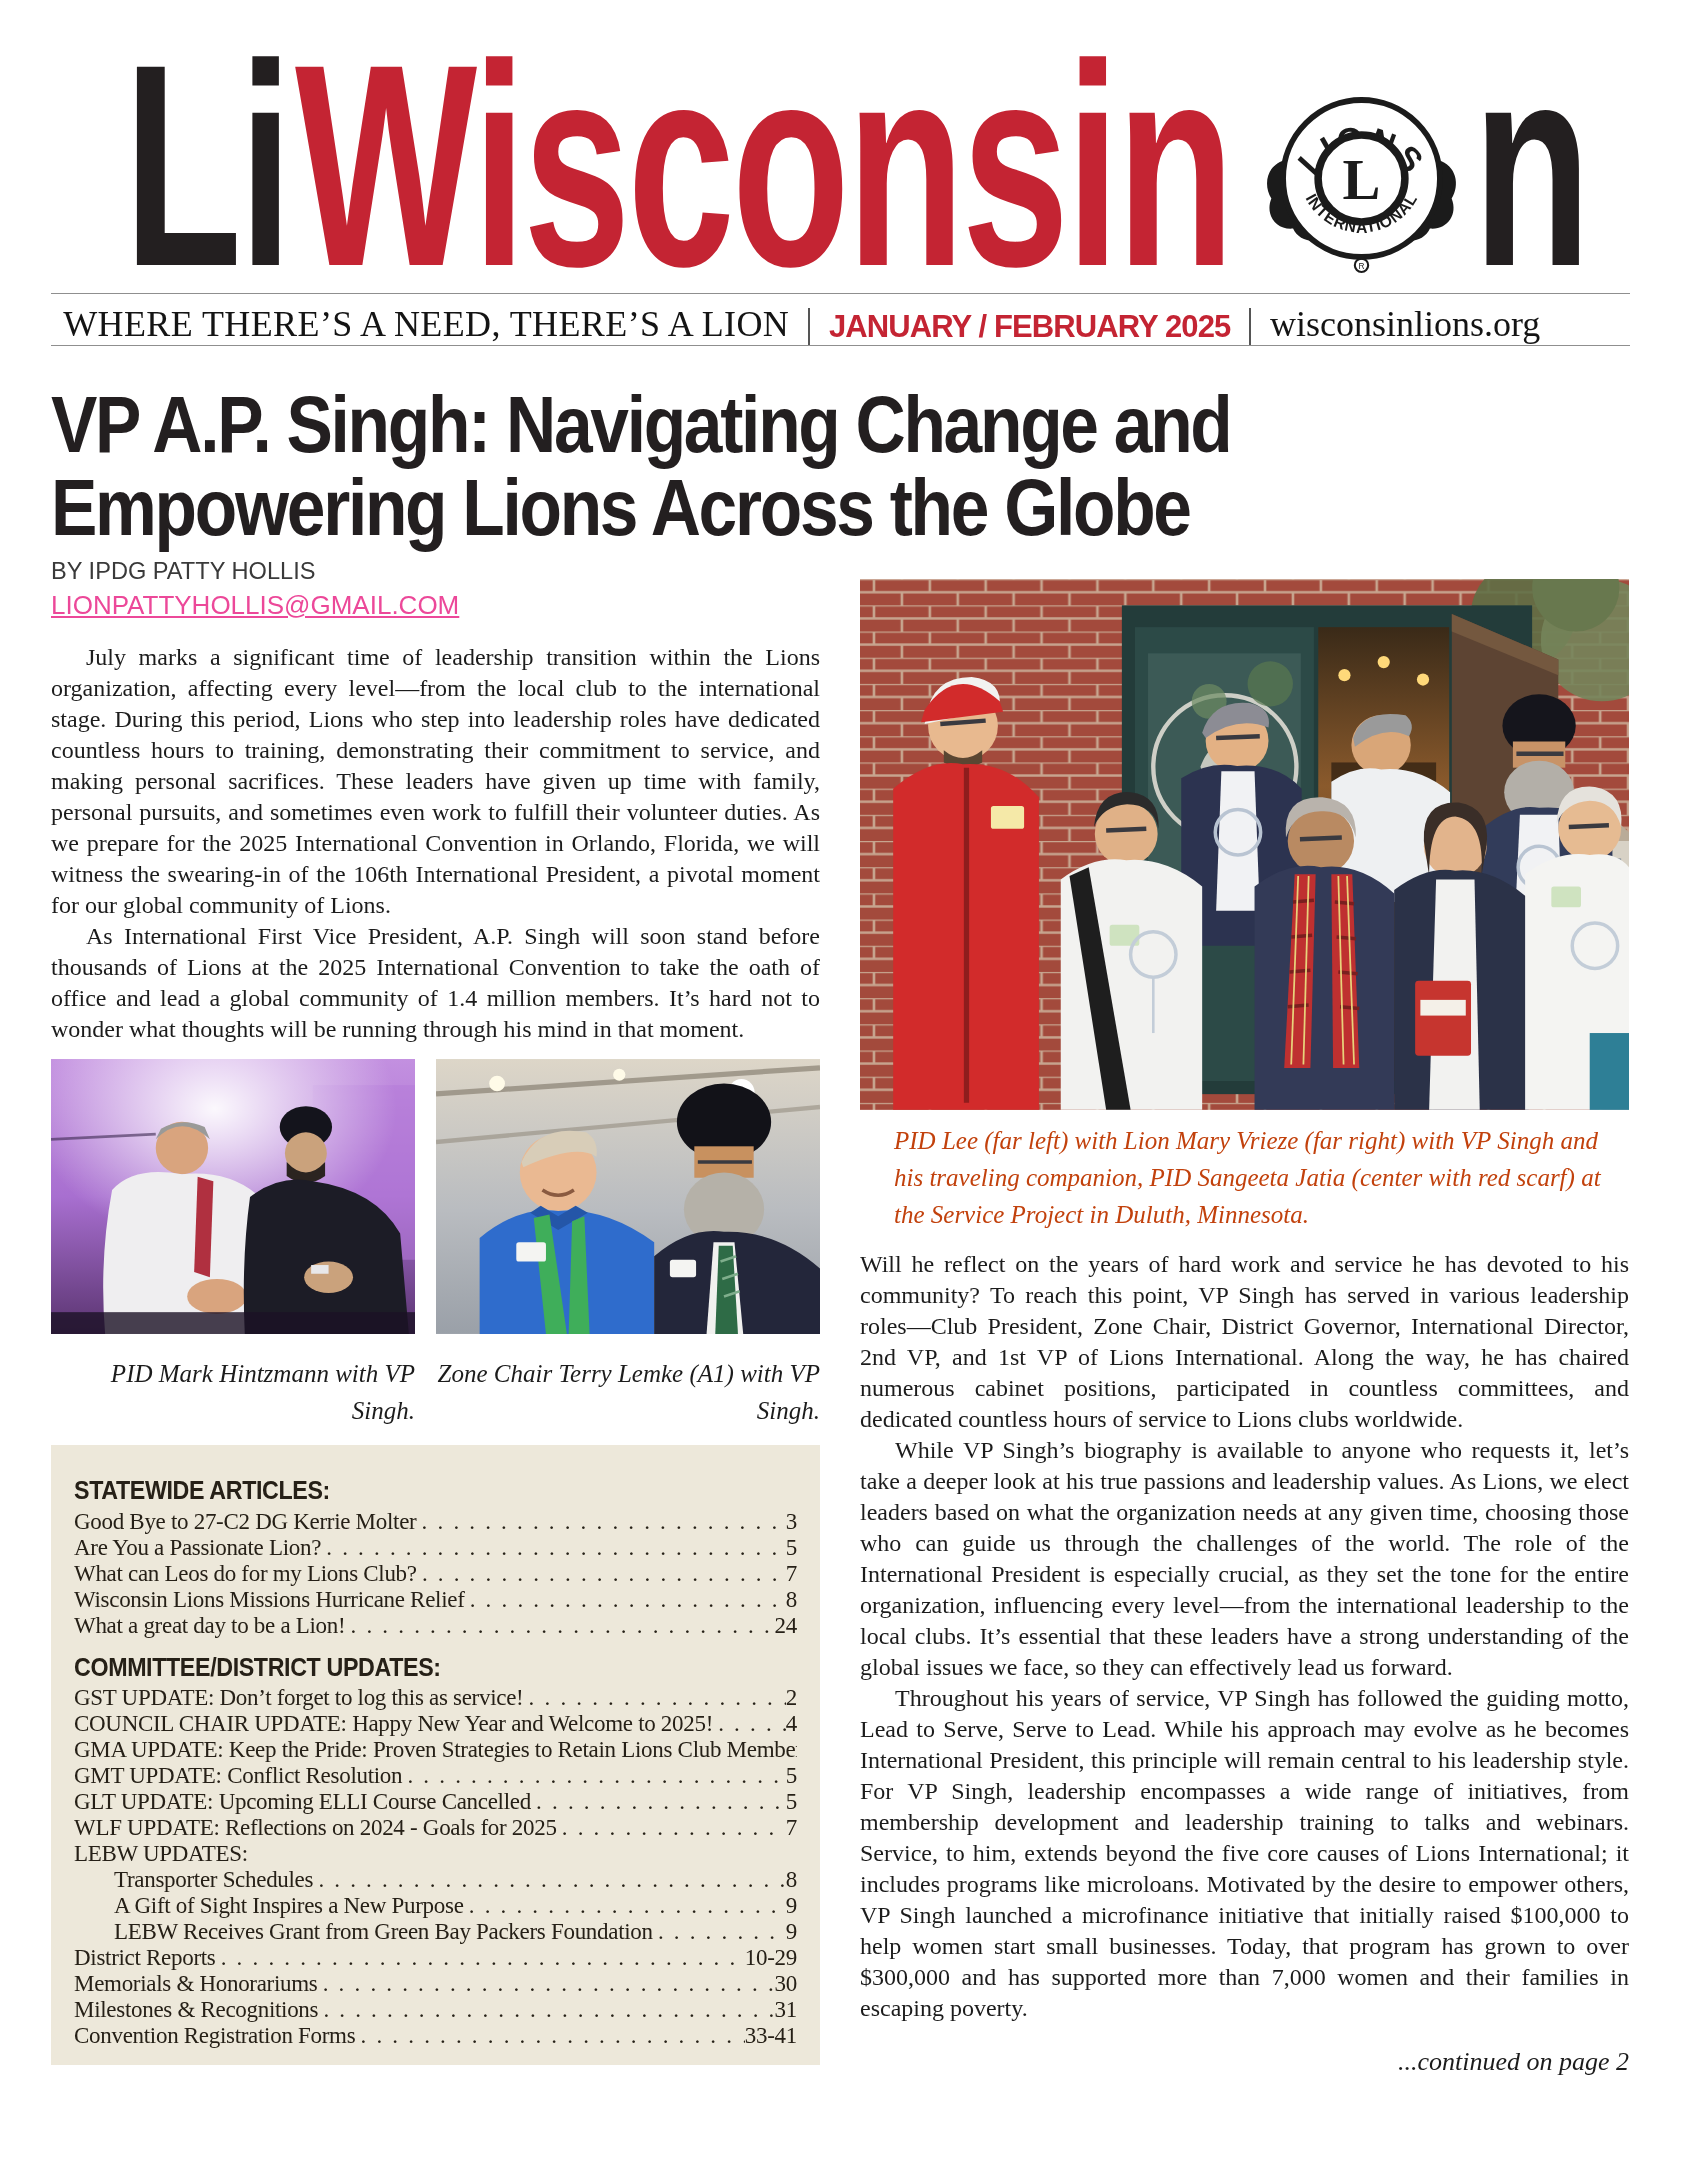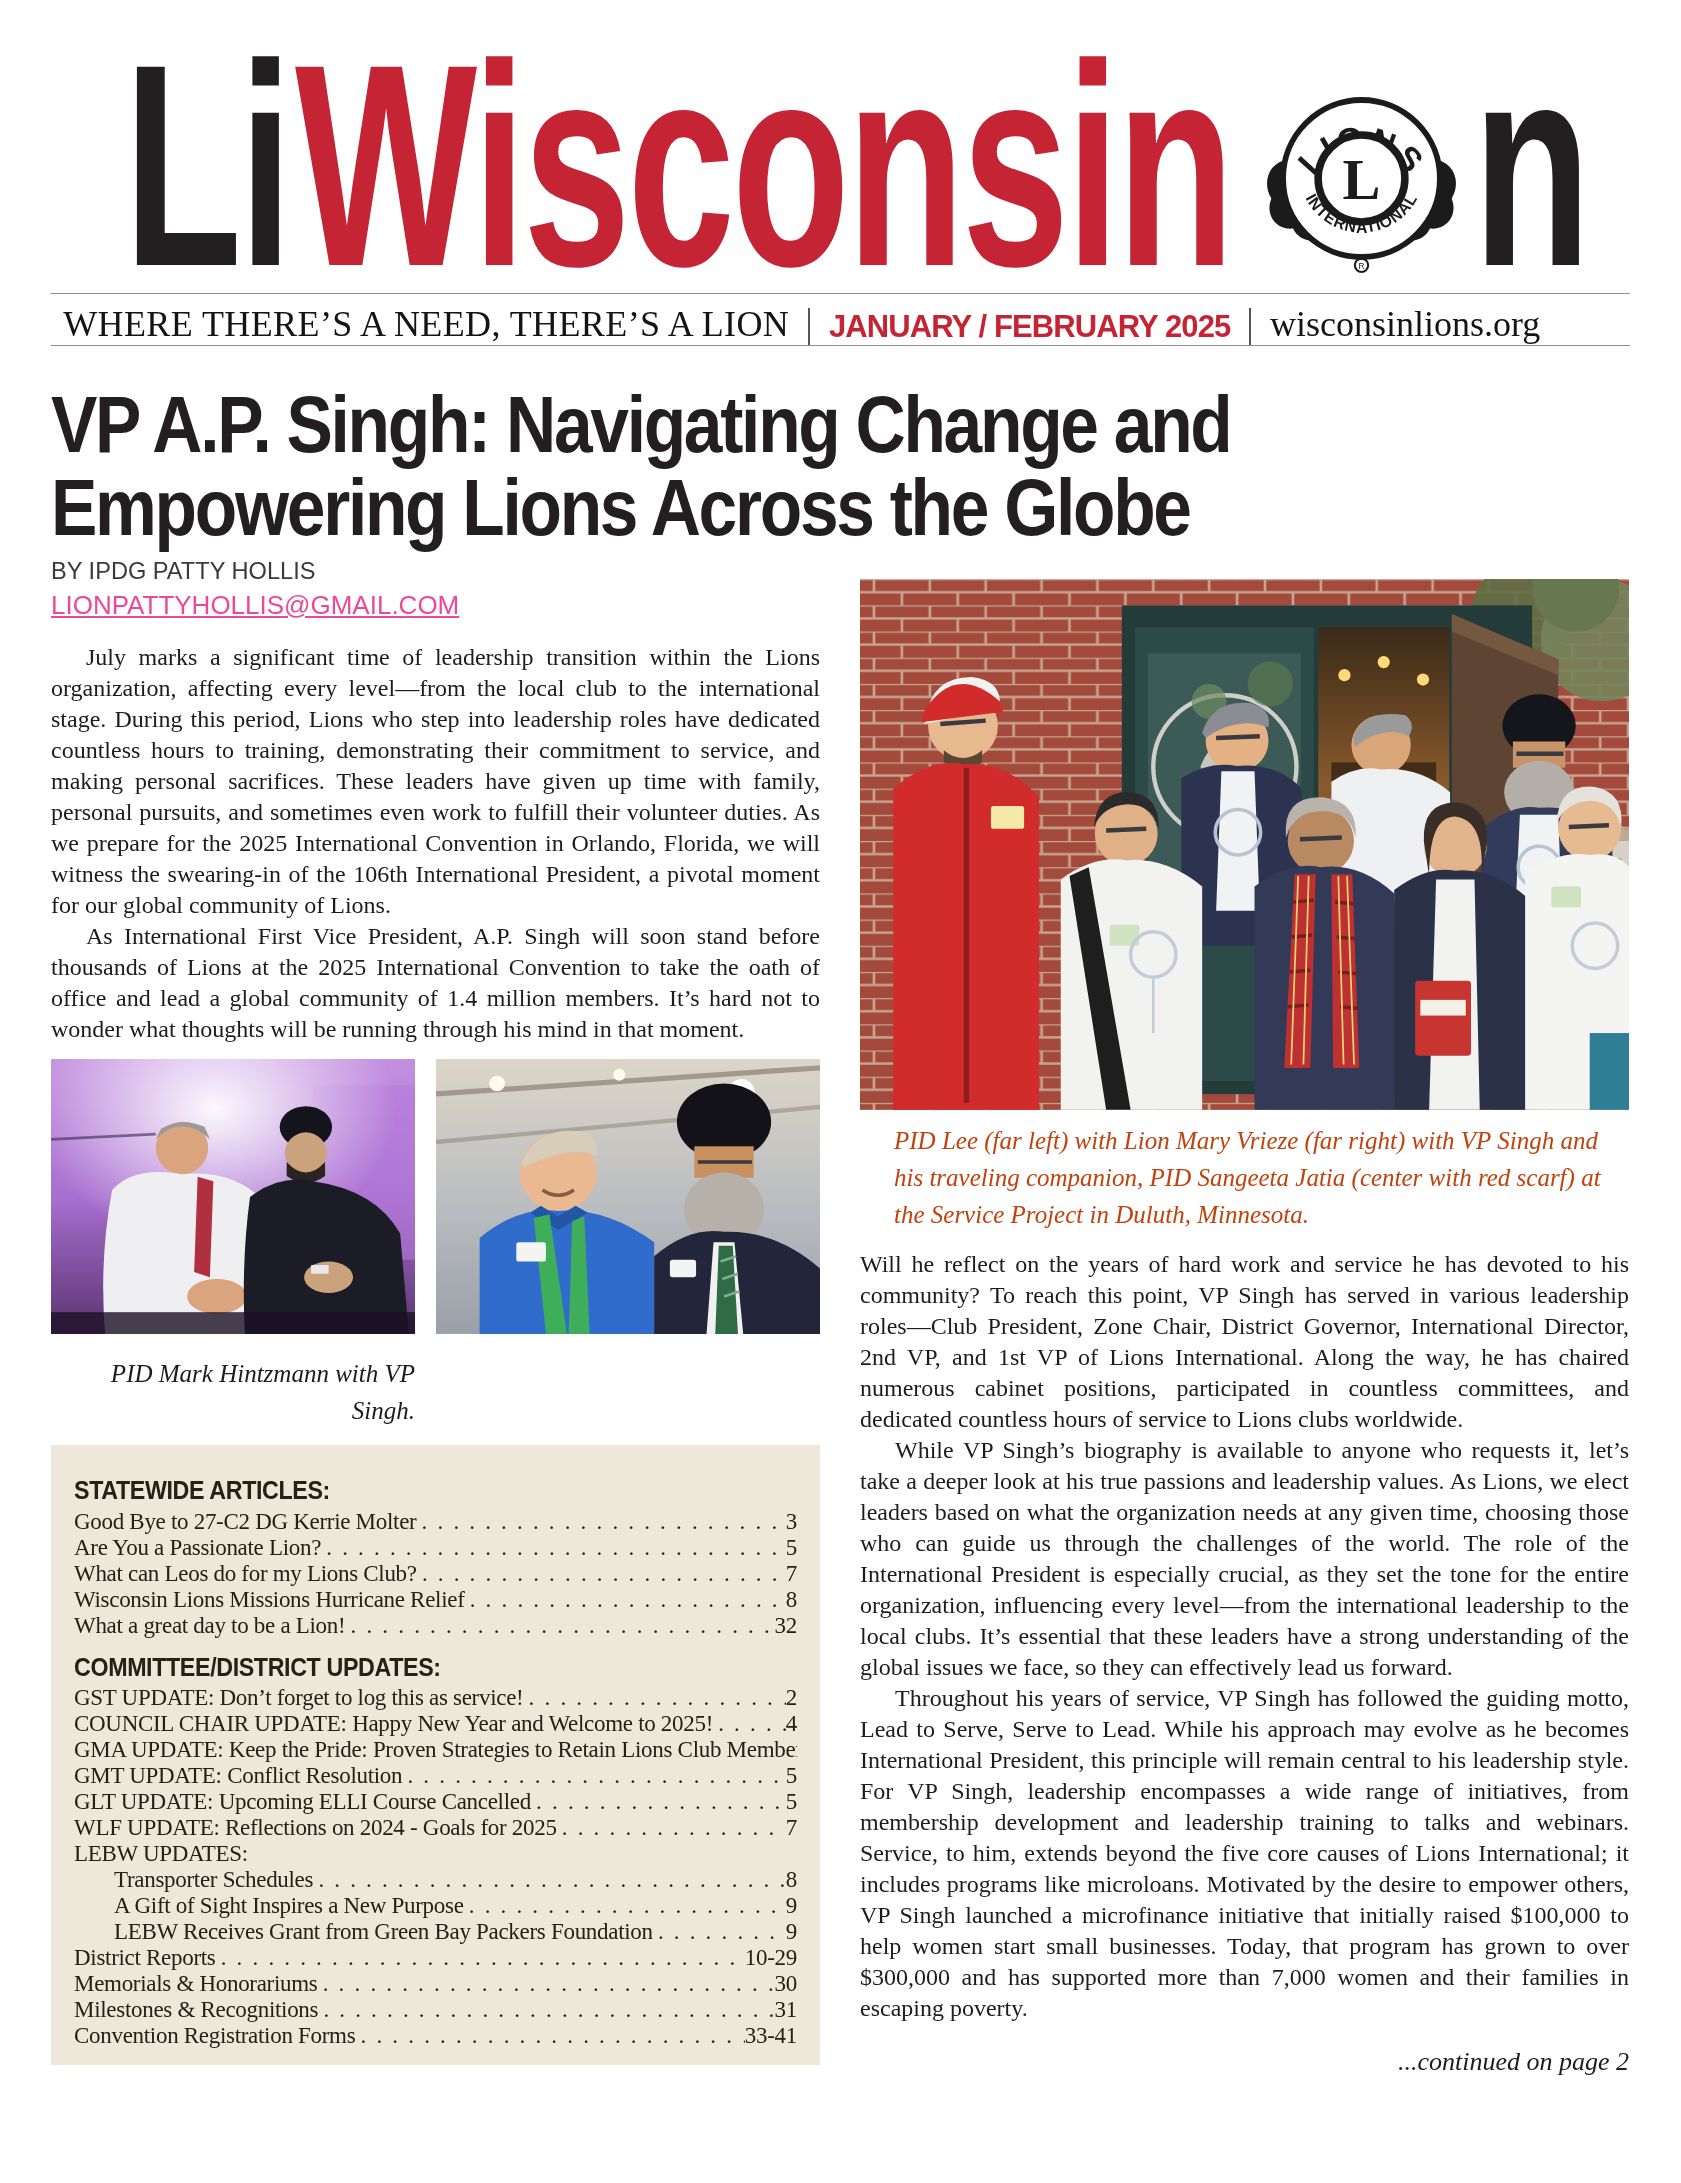--- a/index.html
+++ b/index.html
@@ -194,20 +194,21 @@
           <polygon points="318,210 342,210 352,315 310,315" fill="#f1f1ef"></polygon>
           <polygon points="324,214 340,214 346,315 320,315" fill="#2e6b46"></polygon>
           <line x1="326" y1="232" x2="344" y2="226" stroke="#7fae8c" stroke-width="3"></line>
           <line x1="328" y1="252" x2="346" y2="246" stroke="#7fae8c" stroke-width="3"></line>
           <line x1="330" y1="272" x2="348" y2="266" stroke="#7fae8c" stroke-width="3"></line>
           <rect x="268" y="230" width="30" height="20" rx="3" fill="#f4f4f2"></rect>
         </svg>
       </div>
       <div class="caption-row">
         <div class="caption cap1">PID Mark Hintzmann with VP Singh.</div>
+        <div class="caption cap2">Zone Chair Terry Lemke (A1) with VP Singh.</div>
       </div>
 
       
       <div class="inside-box">
 
         <div class="toc-header">STATEWIDE ARTICLES:</div>
         <div class="toc-row">
             <span class="toc-label">Good Bye to 27-C2 DG Kerrie Molter</span>
             <span class="toc-dots"></span>
             <span class="toc-page">3</span>
@@ -223,21 +224,21 @@
             <span class="toc-page">7</span>
           </div>
         <div class="toc-row">
             <span class="toc-label">Wisconsin Lions Missions Hurricane Relief</span>
             <span class="toc-dots"></span>
             <span class="toc-page">8</span>
           </div>
         <div class="toc-row">
             <span class="toc-label">What a great day to be a Lion!</span>
             <span class="toc-dots"></span>
-            <span class="toc-page">32</span>
+            <span class="toc-page">24</span>
           </div>
 
         <div class="toc-header">COMMITTEE/DISTRICT UPDATES:</div>
         <div class="toc-row">
             <span class="toc-label">GST UPDATE: Don’t forget to log this as service!</span>
             <span class="toc-dots"></span>
             <span class="toc-page">2</span>
           </div>
         <div class="toc-row">
             <span class="toc-label">COUNCIL CHAIR UPDATE: Happy New Year and Welcome to 2025!</span>

